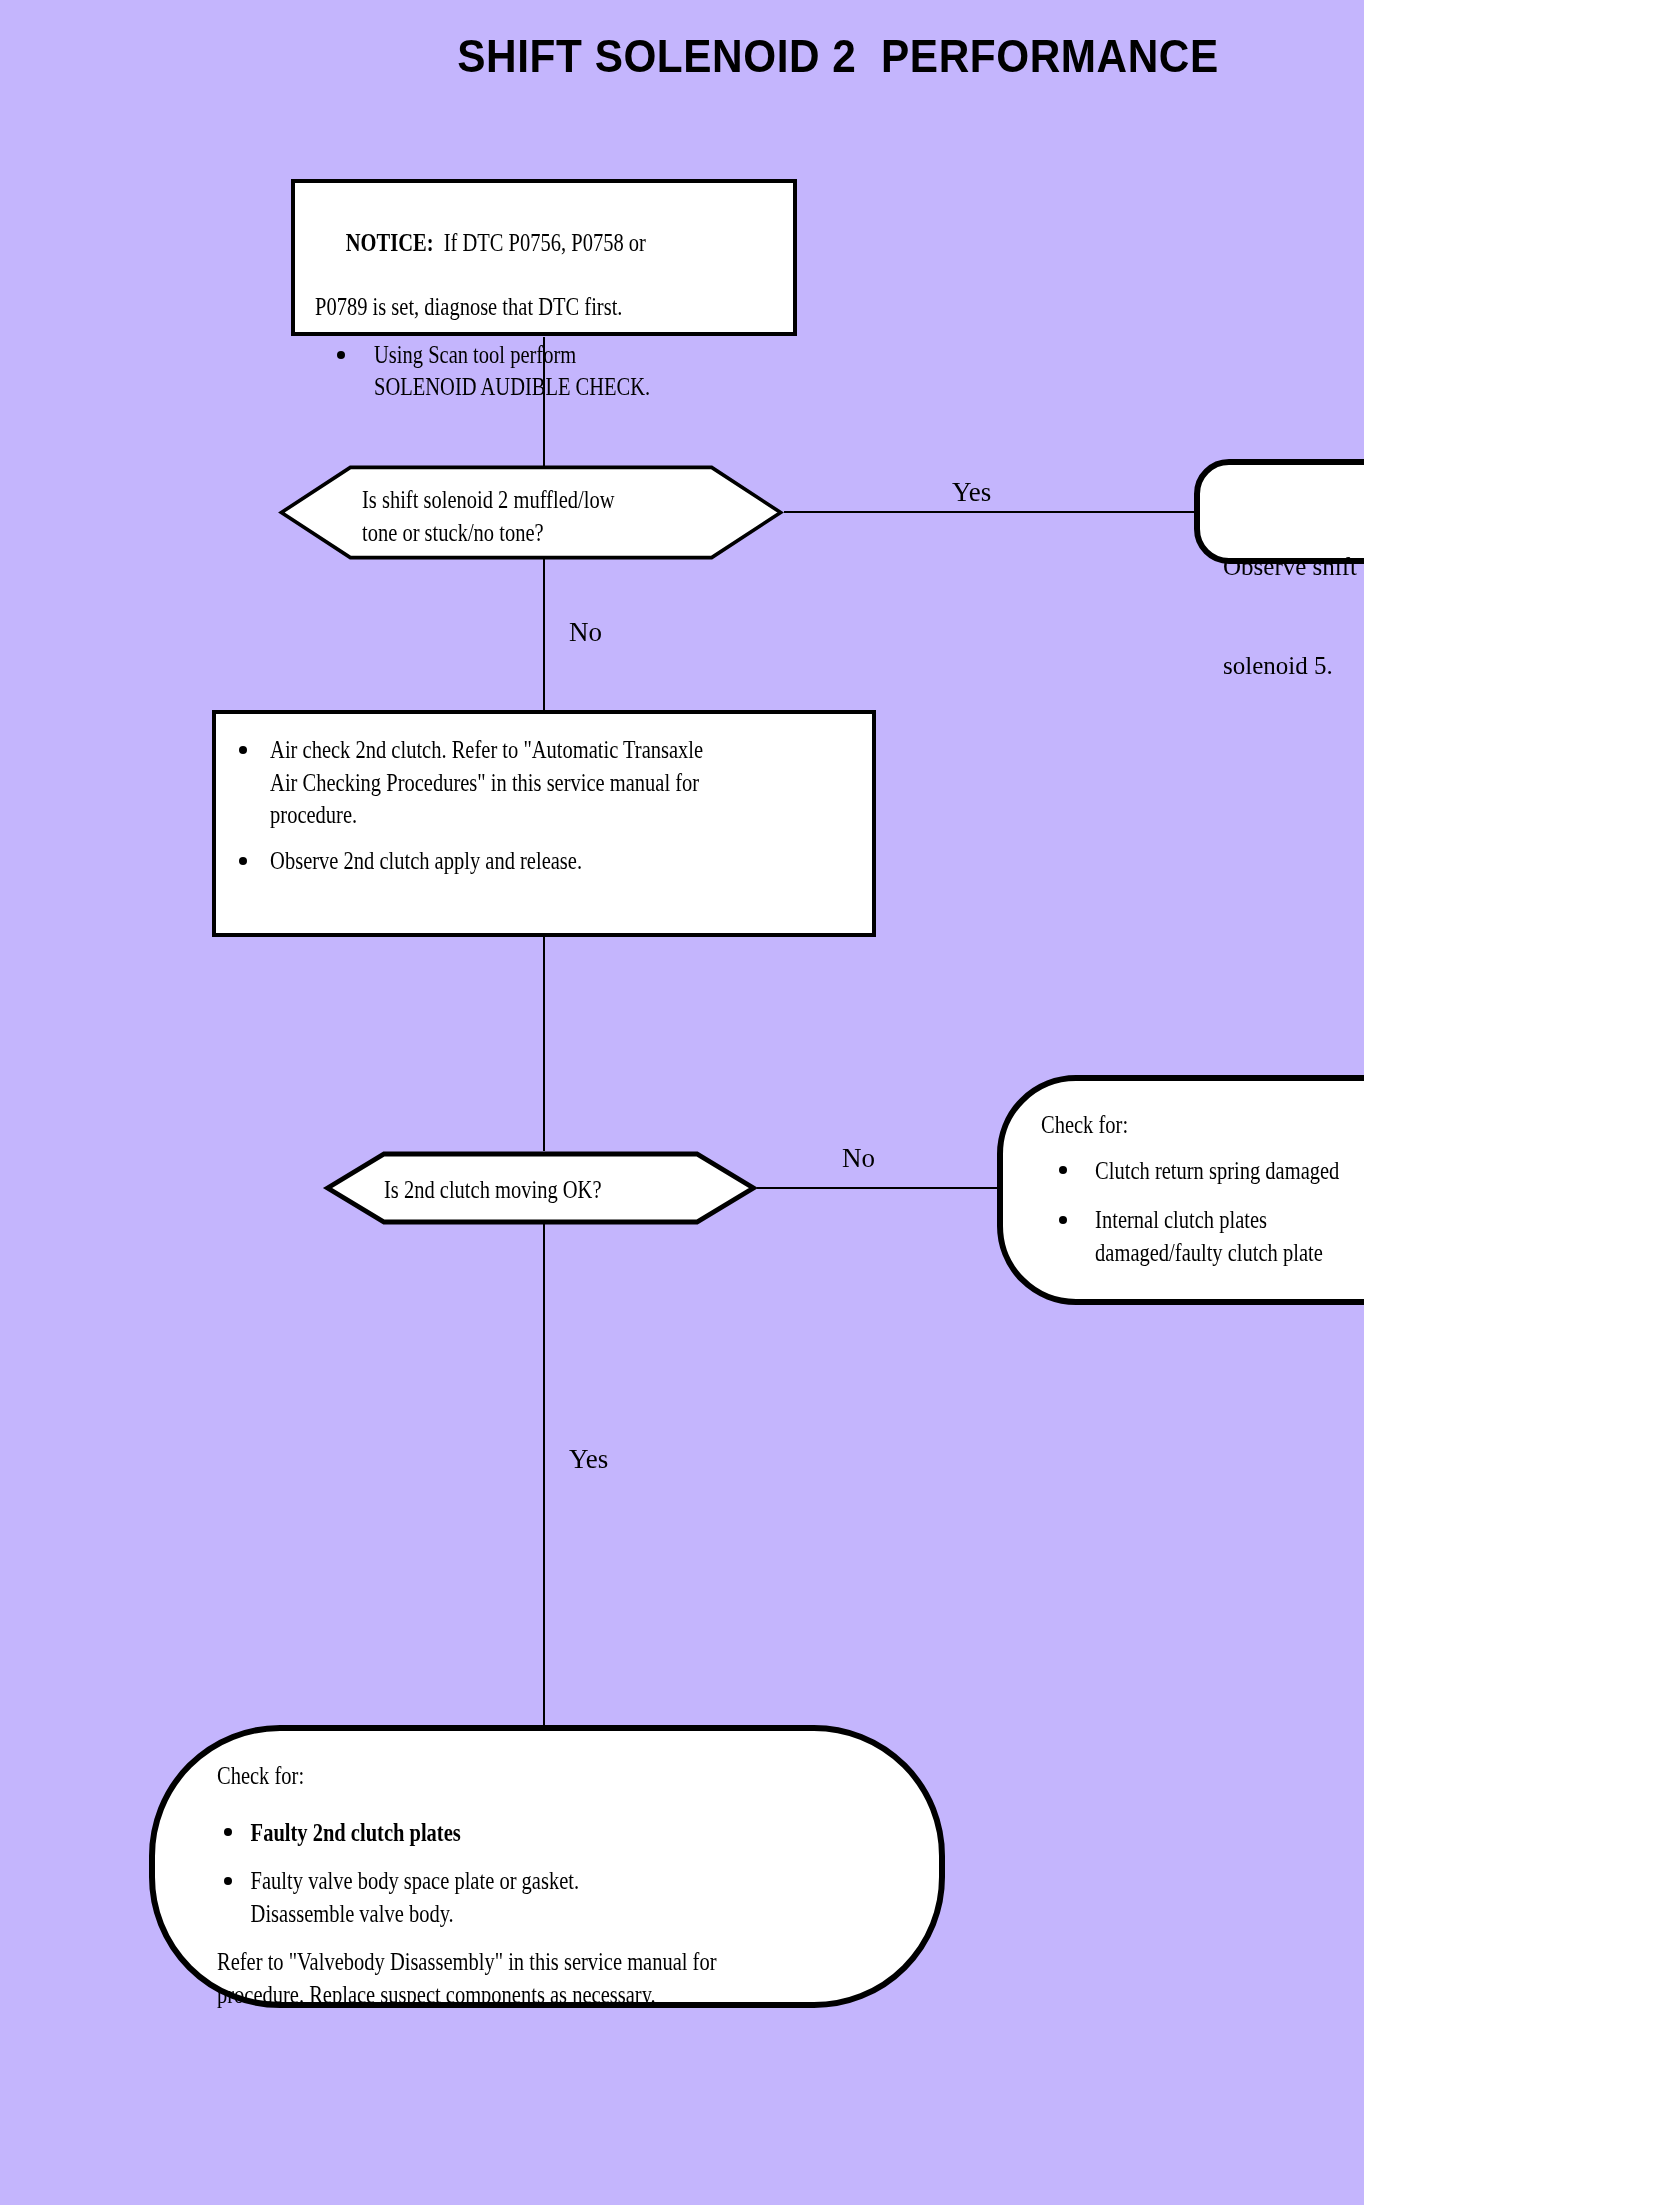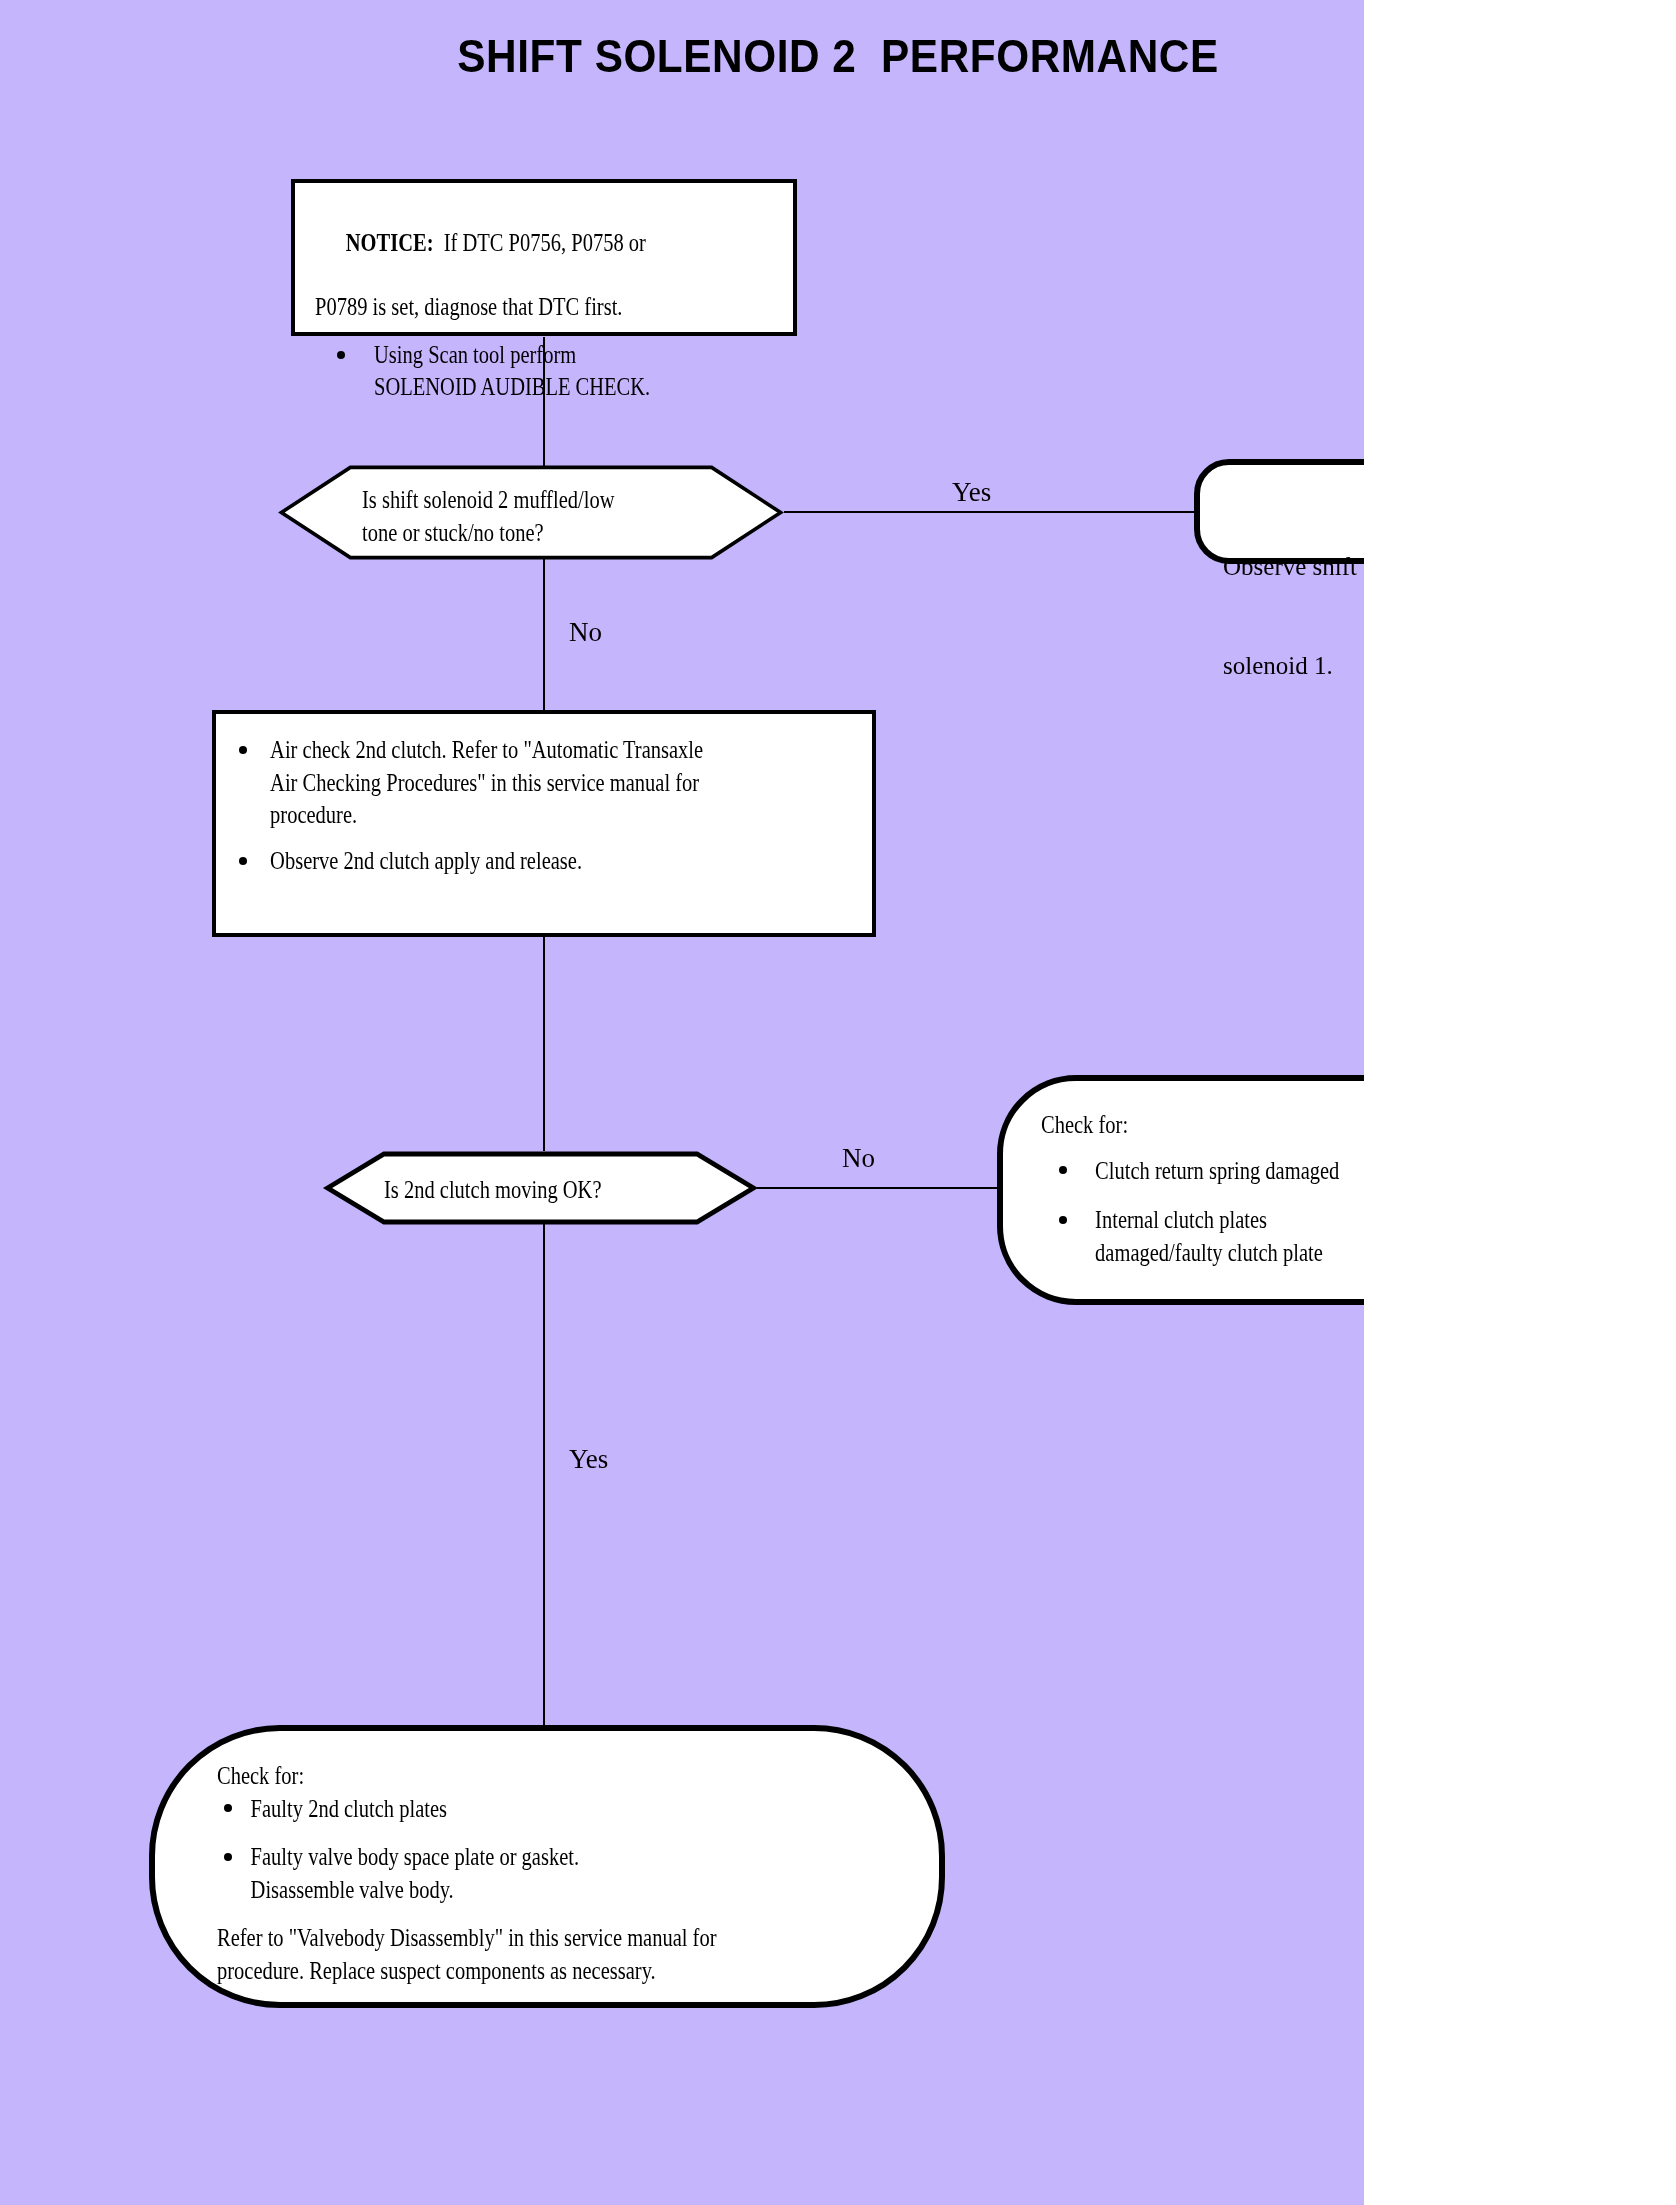--- a/index.html
+++ b/index.html
@@ -141,21 +141,21 @@
     <div class="tline cser" style="display:block;">Is shift solenoid 2 muffled/low</div>
     <div class="tline cser" style="display:block;">tone or stuck/no tone?</div>
   </div>
 
   <div class="hline" style="left:784px; top:511px; width:412px;"></div>
   <div class="elabel nser" style="left:952px; top:477px;">Yes</div>
 
   <div class="round" style="left:1194px; top:459px; width:247px; height:105px; border-radius:35px;"></div>
   <div class="tblock nser" style="left:1223px; top:484px; width:219px; font-size:25px; line-height:1.32;">
     <div class="tline">Observe shift</div>
-    <div class="tline">solenoid 1.</div>
+    <div class="tline">solenoid 5.</div>
   </div>
 
   <div class="vline" style="left:543px; top:558px; height:153px;"></div>
   <div class="elabel nser" style="left:569px; top:617px;">No</div>
 
   <div class="rect" style="left:212px; top:710px; width:664px; height:227px;"></div>
 
   <div class="tblock" style="left:225px; top:721px; width:650px; font-size:25px; line-height:1.30;">
 
 
@@ -205,21 +205,21 @@
   </div>
 
   <div class="vline" style="left:543px; top:1222px; height:508px;"></div>
   <div class="elabel nser" style="left:569px; top:1444px;">Yes</div>
 
   <div class="round" style="left:149px; top:1725px; width:796px; height:283px; border-radius:131px;"></div>
 
   <div class="tblock" style="left:217px; top:1760px; width:717px; font-size:25px; line-height:1.30;">
     <div class="tline cser" style="display:block;">Check for:</div>
 
-    <div class="brow" style="margin-top:0;">
+    <div class="brow" style="margin-top:24px;font-weight:bold;">
       <span class="bullet" style="left:7.3px; top:11.5px;"></span>
       <div class="cser" style="display:block; padding-left:41px;">Faulty 2nd clutch plates</div>
     </div>
 
     <div class="brow" style="margin-top:16px;">
       <span class="bullet" style="left:7.3px; top:11.5px;"></span>
       <div class="cser" style="display:block; padding-left:41px;">Faulty valve body space plate or gasket.</div>
       <div class="cser" style="display:block; padding-left:41px;">Disassemble valve body.</div>
     </div>
 

